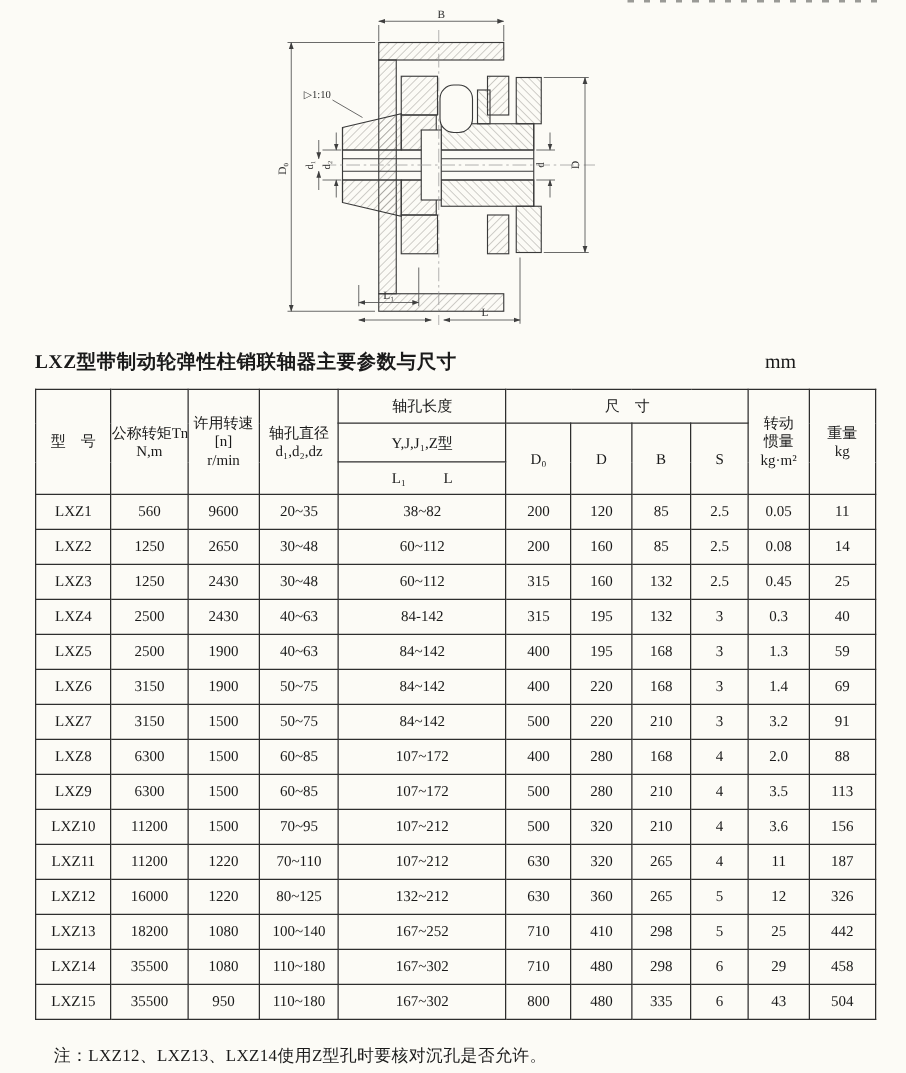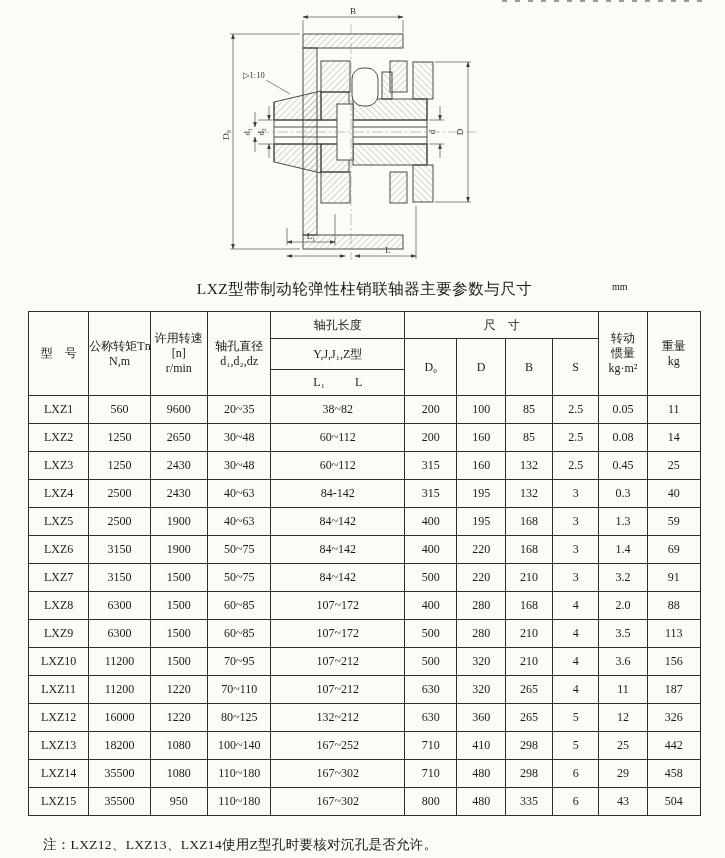--- a/index.html
+++ b/index.html
@@ -7,23 +7,23 @@
     width:725px;height:858px;position:relative;overflow:hidden;
     background:#fcfbf6;color:#1a1a1a;
     font-family:"Liberation Serif","DejaVu Serif",serif;
   }
   
   .remnant{position:absolute;top:0;left:502px;width:205px;height:2px;
     background:repeating-linear-gradient(90deg,#9a9a96 0 5px,transparent 5px 13px);}
   
   .drawing{position:absolute;left:222px;top:2px;width:290px;height:268px;}
   
-  .title{position:absolute;top:279px;left:28px;width:673px;text-align:center;
-    font-size:15.5px;font-weight:normal;letter-spacing:.5px;}
-  .unit{position:absolute;top:281px;left:612px;font-size:10px;}
+  .title{position:absolute;top:279px;left:28px;width:673px;
+    font-size:15.5px;font-weight:bold;letter-spacing:.5px;}
+  .unit{position:absolute;top:281px;left:612px;font-size:16px;}
   
   table.params{position:absolute;top:311px;left:28px;width:673px;
     border-collapse:collapse;table-layout:fixed;}
   .params th,.params td{
     border:1px solid #2e2e2e;text-align:center;vertical-align:middle;
     font-weight:normal;font-size:12px;padding:0;line-height:1.25;
     overflow:hidden;white-space:nowrap;}
   tr.h1{height:27px} tr.h2{height:31px} tr.h3{height:26px}
   tbody.rows tr{height:28px}
   .vstack{display:flex;flex-direction:column;justify-content:center;height:100%;}
@@ -214,21 +214,21 @@
     </tr>
   </thead>
   <tbody class="rows">
       <tr>
     <td>LXZ1</td>
     <td>560</td>
     <td>9600</td>
     <td>20~35</td>
     <td>38~82</td>
     <td>200</td>
-    <td>100</td>
+    <td>120</td>
     <td>85</td>
     <td>2.5</td>
     <td>0.05</td>
     <td>11</td>
   </tr>
       <tr>
     <td>LXZ2</td>
     <td>1250</td>
     <td>2650</td>
     <td>30~48</td>

